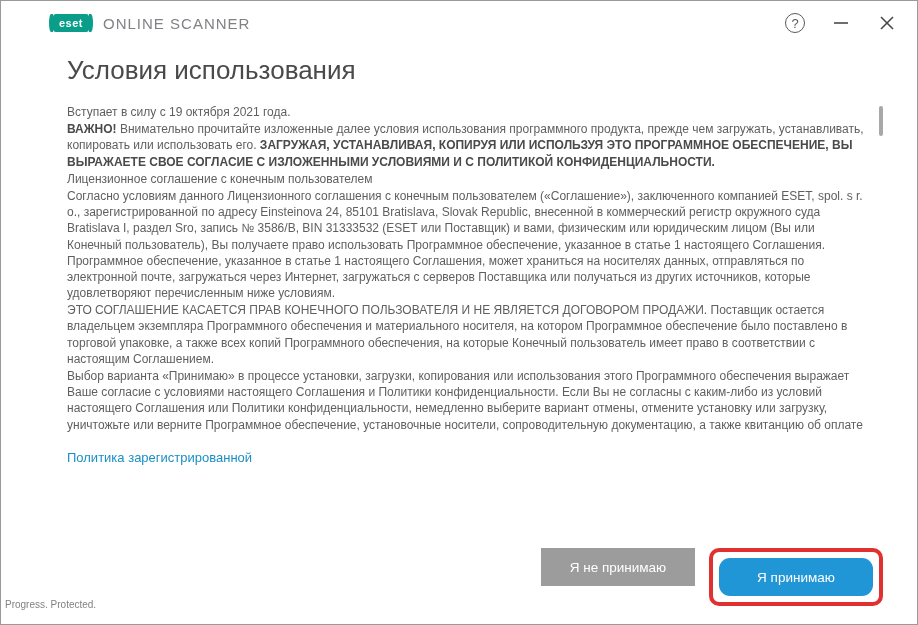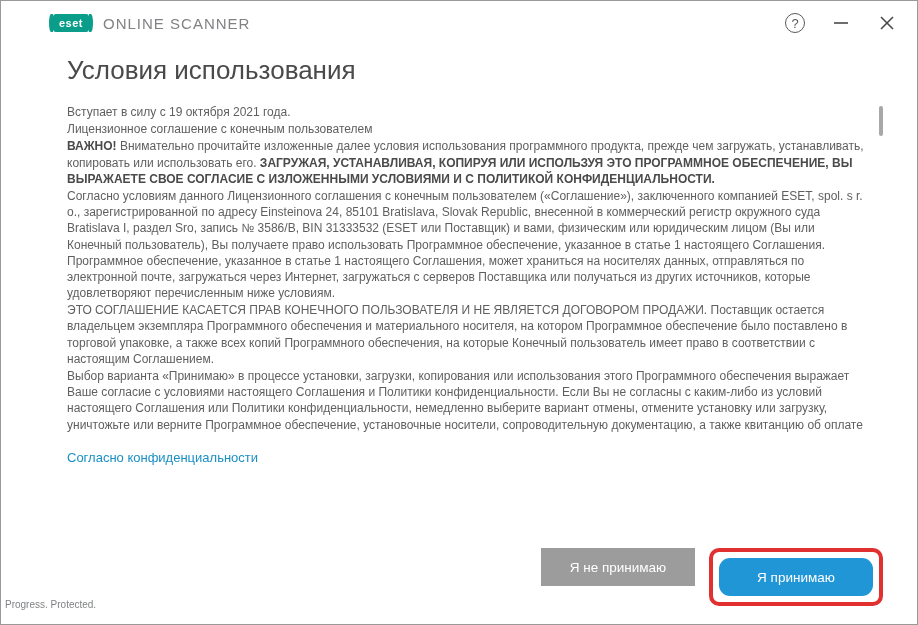--- a/index.html
+++ b/index.html
@@ -198,32 +198,32 @@
     </div>
   </div>
 
   <div class="content">
     <h1 class="page-title">Условия использования</h1>
 
     <div class="terms-box">
       <div class="scrollbar"></div>
       <div class="terms-inner">
         <p class="effective">Вступает в силу с 19 октября 2021 года.</p>
-        <p>Лицензионное соглашение с конечным пользователем</p>
         <p>
           <span class="strong">ВАЖНО!</span><span> Внимательно прочитайте изложенные далее условия использования программного продукта, прежде чем загружать, устанавливать, копировать или использовать его. </span><span class="strong">ЗАГРУЖАЯ, УСТАНАВЛИВАЯ, КОПИРУЯ ИЛИ ИСПОЛЬЗУЯ ЭТО ПРОГРАММНОЕ ОБЕСПЕЧЕНИЕ, ВЫ ВЫРАЖАЕТЕ СВОЕ СОГЛАСИЕ С ИЗЛОЖЕННЫМИ УСЛОВИЯМИ И С ПОЛИТИКОЙ КОНФИДЕНЦИАЛЬНОСТИ.</span>
         </p>
+        <p>Лицензионное соглашение с конечным пользователем</p>
         <p>Согласно условиям данного Лицензионного соглашения с конечным пользователем («Соглашение»), заключенного компанией ESET, spol. s r. o., зарегистрированной по адресу Einsteinova 24, 85101 Bratislava, Slovak Republic, внесенной в коммерческий регистр окружного суда Bratislava I, раздел Sro, запись № 3586/B, BIN 31333532 (ESET или Поставщик) и вами, физическим или юридическим лицом (Вы или Конечный пользователь), Вы получаете право использовать Программное обеспечение, указанное в статье 1 настоящего Соглашения. Программное обеспечение, указанное в статье 1 настоящего Соглашения, может храниться на носителях данных, отправляться по электронной почте, загружаться через Интернет, загружаться с серверов Поставщика или получаться из других источников, которые удовлетворяют перечисленным ниже условиям.</p>
         <p>ЭТО СОГЛАШЕНИЕ КАСАЕТСЯ ПРАВ КОНЕЧНОГО ПОЛЬЗОВАТЕЛЯ И НЕ ЯВЛЯЕТСЯ ДОГОВОРОМ ПРОДАЖИ. Поставщик остается владельцем экземпляра Программного обеспечения и материального носителя, на котором Программное обеспечение было поставлено в торговой упаковке, а также всех копий Программного обеспечения, на которые Конечный пользователь имеет право в соответствии с настоящим Соглашением.</p>
         <p>Выбор варианта «Принимаю» в процессе установки, загрузки, копирования или использования этого Программного обеспечения выражает Ваше согласие с условиями настоящего Соглашения и Политики конфиденциальности. Если Вы не согласны с каким-либо из условий настоящего Соглашения или Политики конфиденциальности, немедленно выберите вариант отмены, отмените установку или загрузку, уничтожьте или верните Программное обеспечение, установочные носители, сопроводительную документацию, а также квитанцию об оплате Поставщику или в организацию, в которой было приобретено Программное обеспечение.</p>
       </div>
     </div>
 
     <div class="links-row">
-      <a class="link">Согласно конфиденциальности</a>
+      <a class="link">Политика зарегистрированной</a>
     </div>
   </div>
 
   <div class="buttons-row">
     <button class="btn btn-decline">Я не принимаю</button>
     <div class="btn-accept-wrap">
       <button class="btn btn-accept">Я принимаю</button>
     </div>
   </div>
 

